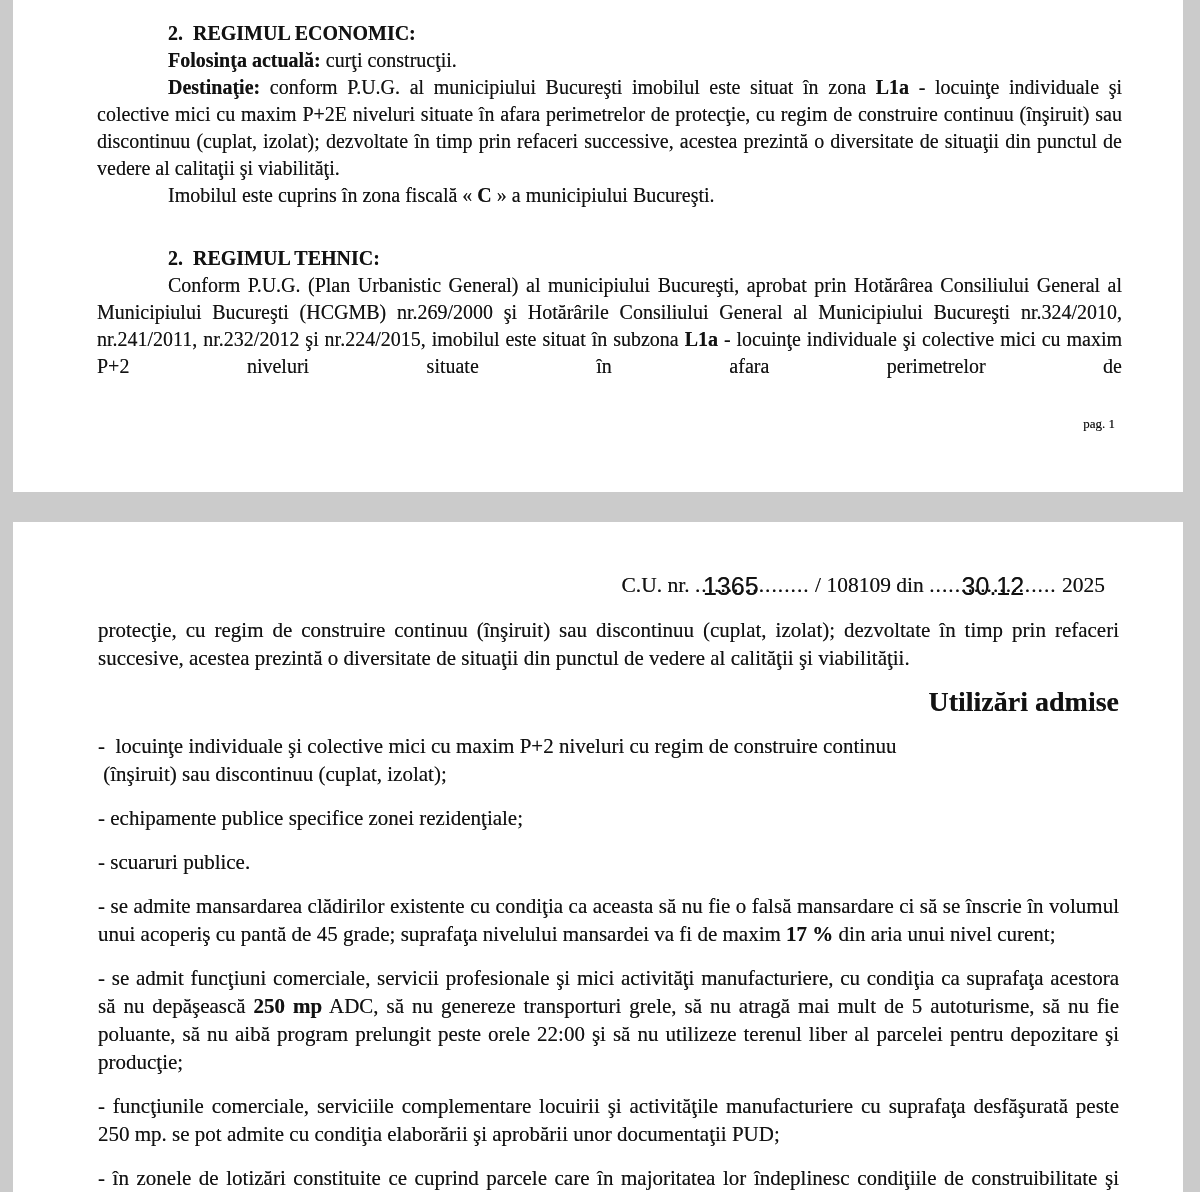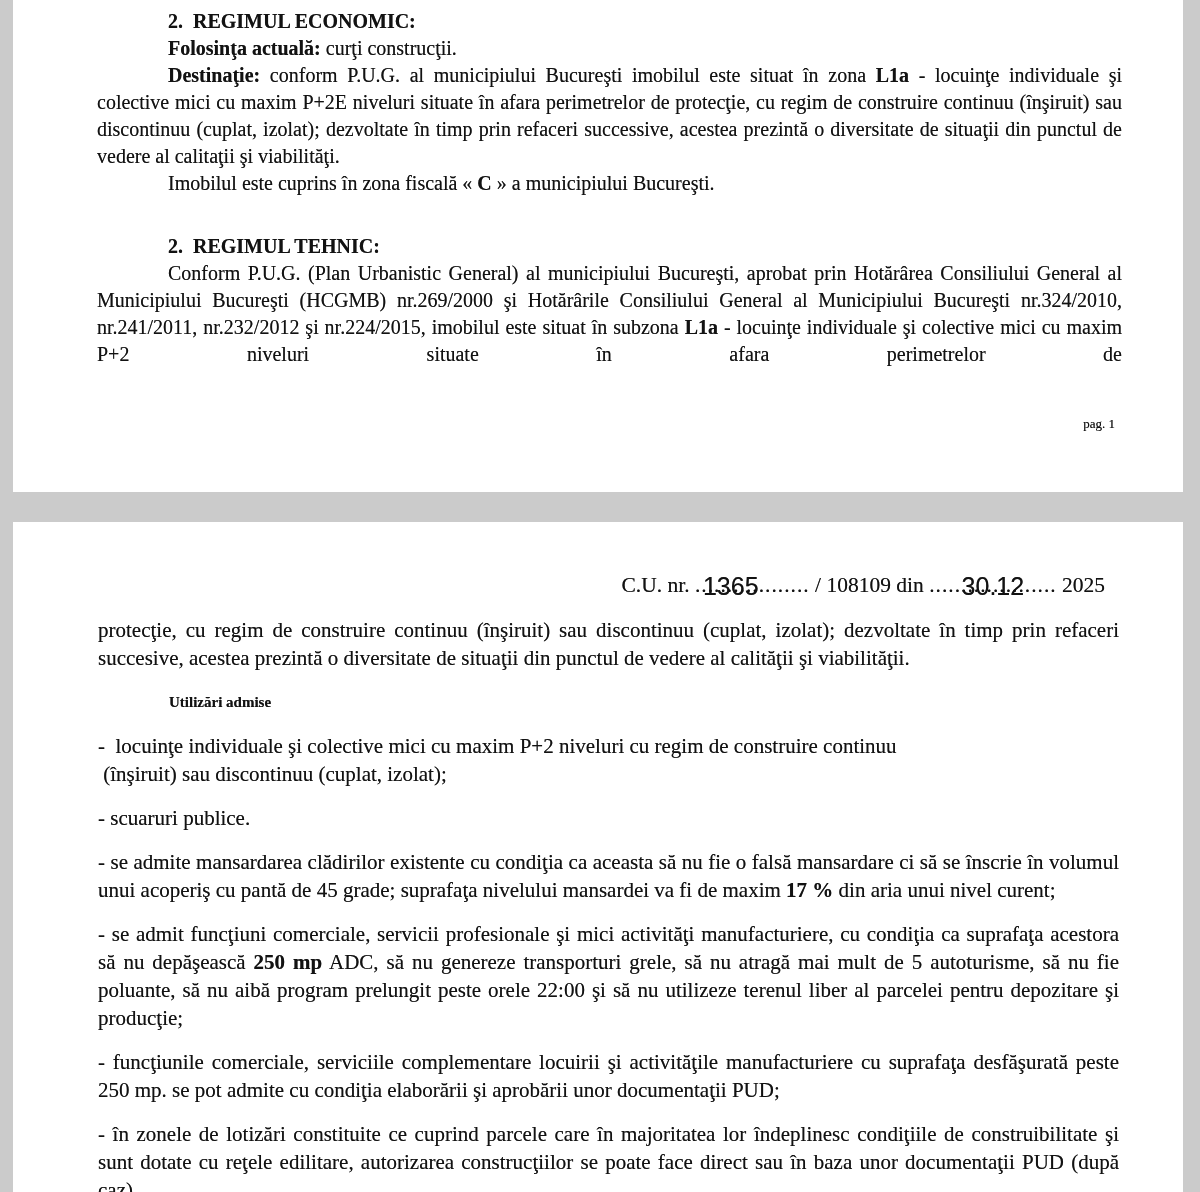--- a/index.html
+++ b/index.html
@@ -23,21 +23,21 @@
     width: 1170px;
     background: #ffffff;
   }
   .page-1 { top: 0; height: 492px; }
   .page-2 { top: 522px; height: 670px; overflow: hidden; }
 
   
   .content-1 {
     position: relative;
     height: 100%;
-    padding: 8px 61px 0 84px;
+    padding: 20px 61px 0 84px;
     box-sizing: border-box;
     font-size: 20px;
     line-height: 27px;
     text-shadow: 0 0 0.5px rgba(0,0,0,0.55);
   }
   .content-1 p, .content-1 h2 { margin: 0; }
   .h1a {
     font-size: 20px;
     font-weight: bold;
     white-space: pre-wrap;
@@ -77,23 +77,24 @@
     position: absolute;
     bottom: 1px;
     font-family: "Liberation Sans", "DejaVu Sans", sans-serif;
     font-size: 25px;
     line-height: 1;
     white-space: nowrap;
   }
   .fill-1 { left: 8px; }
   .fill-2 { left: 50%; transform: translateX(-50%); }
   .h2b {
-    font-size: 15px;
+    font-size: 28px;
     font-weight: bold;
     text-indent: 71px;
+    text-align: right;
   }
   .mt10 { margin-top: 10px !important; }
   .mt6  { margin-top: 6px !important; }
   .mt4  { margin-top: 4px !important; }
   .pre  { white-space: pre-wrap; }
 </style>
 </head>
 <body>
 
 <div class="stage">
@@ -121,20 +122,21 @@
     <div class="content-2">
 
       <div class="cu-line"><span>C.U. nr. </span><span class="fill-slot"><span class="dots">..................</span><span class="fill fill-1">1365</span></span><span> / 108109 din </span><span class="fill-slot"><span class="dots">....................</span><span class="fill fill-2">30.12</span></span><span> 2025</span></div>
 
       <p class="jst">protecţie, cu regim de construire continuu (înşiruit) sau discontinuu (cuplat, izolat); dezvoltate în timp prin refaceri succesive, acestea prezintă o diversitate de situaţii din punctul de vedere al calităţii şi viabilităţii.</p>
 
       <h3 class="h2b mt10">Utilizări admise</h3>
 
       <p class="pre">-  locuinţe individuale şi colective mici cu maxim P+2 niveluri cu regim de construire continuu
  (înşiruit) sau discontinuu (cuplat, izolat);</p>
+      <p>-  echipamente publice specifice zonei rezidenţiale;</p>
       <p>-  scuaruri publice.</p>
 
 
       <p class="jst"><span>-  se admite mansardarea clădirilor existente cu condiţia ca aceasta să nu fie o falsă mansardare ci să se înscrie în volumul unui acoperiş cu pantă de 45 grade; suprafaţa nivelului mansardei va fi de maxim </span><b>17 %</b><span> din aria unui nivel curent;</span></p>
 
       <p class="jst"><span>- se admit funcţiuni comerciale, servicii profesionale şi mici activităţi manufacturiere, cu condiţia ca suprafaţa acestora să nu depăşească </span><b>250 mp</b><span> ADC, să nu genereze transporturi grele, să nu atragă mai mult de 5 autoturisme, să nu fie poluante, să nu aibă program prelungit peste orele 22:00 şi să nu utilizeze terenul liber al parcelei pentru depozitare şi producţie;</span></p>
 
       <p class="jst">- funcţiunile comerciale, serviciile complementare locuirii şi activităţile manufacturiere cu suprafaţa desfăşurată peste 250 mp. se pot admite cu condiţia elaborării şi aprobării unor documentaţii PUD;</p>
 
       <p class="jst">- în zonele de lotizări constituite ce cuprind parcele care în majoritatea lor îndeplinesc condiţiile de construibilitate şi sunt dotate cu reţele edilitare, autorizarea construcţiilor se poate face direct sau în baza unor documentaţii PUD (după caz).</p>

